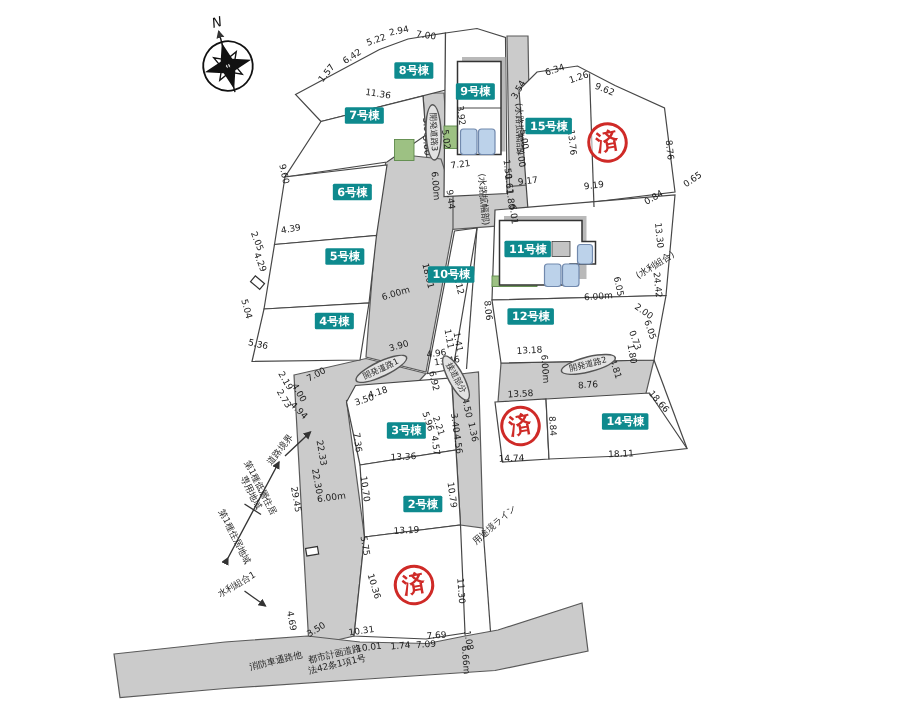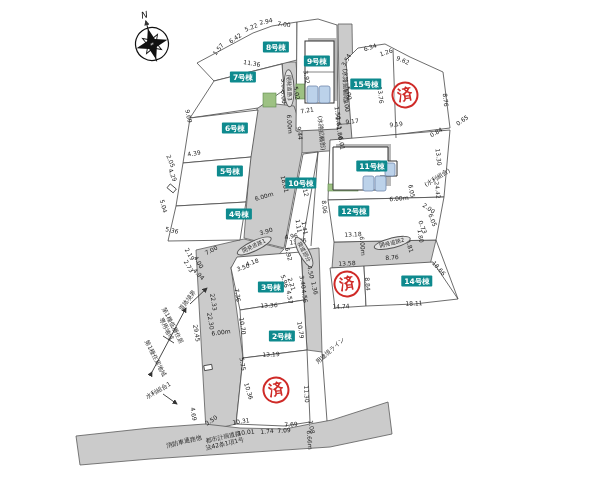--- a/index.html
+++ b/index.html
@@ -215,28 +215,28 @@
       <div class="dim" style="left: 246px; top: 432px; --r: -7deg;">10.01</div>
       <div class="dim" style="left: 267px; top: 431px; --r: -5deg;">1.74</div>
       <div class="dim" style="left: 284px; top: 430px; --r: -4deg;">7.09</div>
       <div class="dim" style="left: 291px; top: 424px; --r: -4deg;">7.69</div>
       <div class="dim" style="left: 312px; top: 427px; --r: 80deg;">1.08</div>
       <div class="dim" style="left: 310px; top: 440px; --r: 86deg;">6.66m</div>
       <div class="dim" style="left: 194px; top: 414px; --r: 80deg;">4.69</div>
       <div class="dim" style="left: 211px; top: 420px; --r: -32deg;">3.50</div>
       <div class="badge" style="left: 282px; top: 336px; --r: 0deg;">2号棟</div>
       <div class="badge" style="left: 271px; top: 287px; --r: 0deg;">3号棟</div>
-      <div class="badge" style="left: 239px; top: 214px; --r: 0deg;">4号棟</div>
+      <div class="badge" style="left: 223px; top: 214px; --r: 0deg;">4号棟</div>
       <div class="badge" style="left: 230px; top: 171px; --r: 0deg;">5号棟</div>
       <div class="badge" style="left: 235px; top: 128px; --r: 0deg;">6号棟</div>
       <div class="badge" style="left: 243px; top: 77px; --r: 0deg;">7号棟</div>
       <div class="badge" style="left: 276px; top: 47px; --r: 0deg;">8号棟</div>
       <div class="badge" style="left: 317px; top: 61px; --r: 0deg;">9号棟</div>
       <div class="badge" style="left: 301px; top: 183px; --r: 0deg;">10号棟</div>
-      <div class="badge" style="left: 352px; top: 166px; margin-left: 20px; --r: 0deg;">11号棟</div>
+      <div class="badge" style="left: 352px; top: 166px; --r: 0deg;">11号棟</div>
       <div class="badge" style="left: 354px; top: 211px; --r: 0deg;">12号棟</div>
       <div class="badge" style="left: 417px; top: 281px; --r: 0deg;">14号棟</div>
       <div class="badge" style="left: 366px; top: 84px; --r: 0deg;">15号棟</div>
       <div class="oval" style="left: 289px; top: 88px; --r: 88deg;">開発道路3</div>
       <div class="oval" style="left: 254px; top: 246px; --r: -25deg;">開発道路1</div>
       <div class="oval" style="left: 304px; top: 252px; --r: 62deg;">接道部分</div>
       <div class="oval" style="left: 392px; top: 243px; --r: -14deg;">開発道路2</div>
       <div class="note" style="left: 346px; top: 86px; --r: 88deg;">(水路拡幅部)</div>
       <div class="note" style="left: 322px; top: 133px; --r: 85deg;">(水路拡幅部)</div>
       <div class="note" style="left: 330px; top: 350px; --r: -42deg;">用途境ライン</div>

